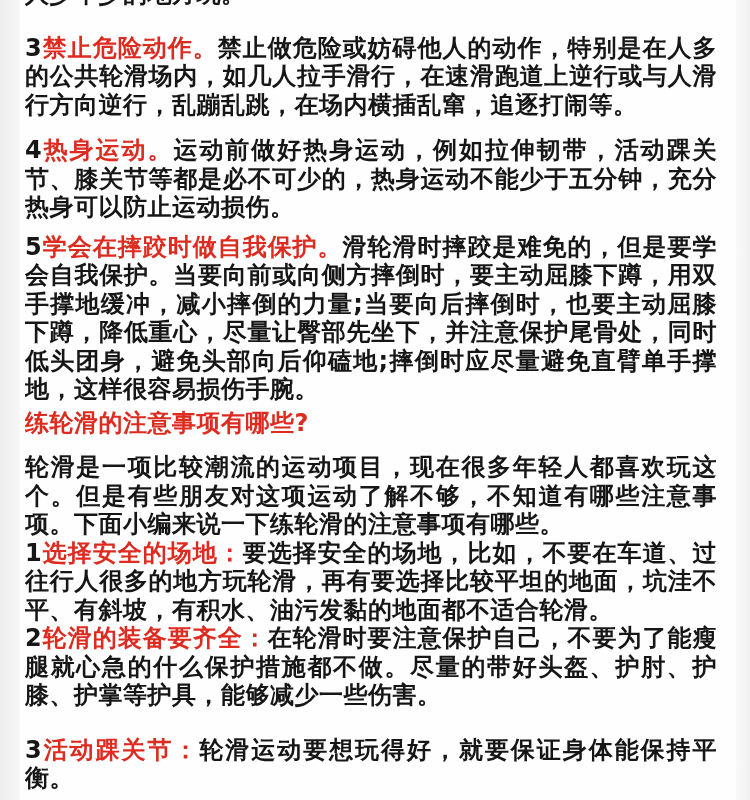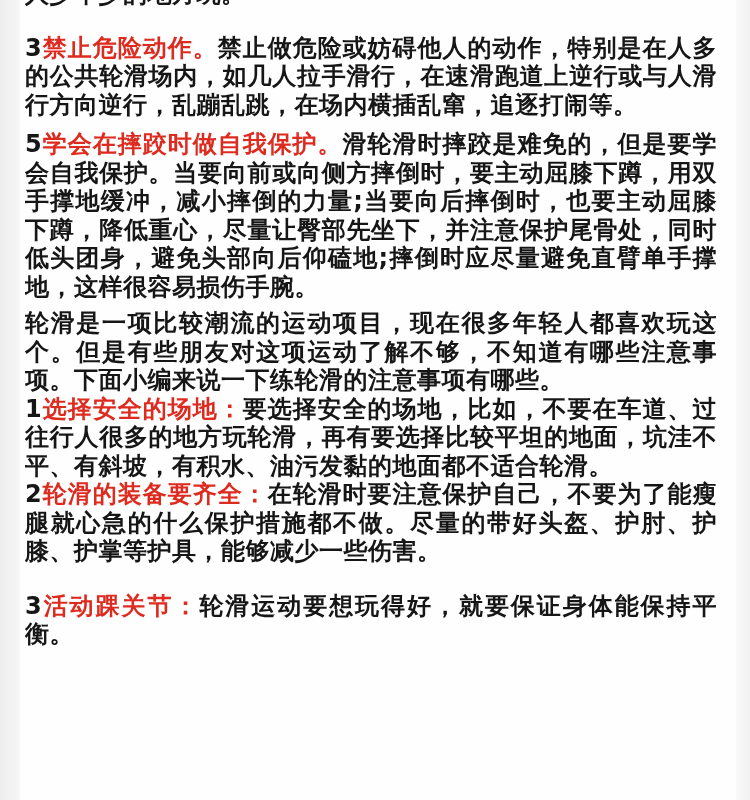--- a/index.html
+++ b/index.html
@@ -46,44 +46,46 @@
     letter-spacing: 0.5px;
     word-break: break-all;
     text-align: justify;
     text-justify: inter-ideograph;
   }
   .cut     { margin-top: -20px; }
   .mt-a    { margin-top: 25px; }
   .mt-b    { margin-top: 17px; }
   .mt-c    { margin-top: 11px; }
   .mt-d    { margin-top: 5px;  }
-  .mt-e    { margin-top: 8px;  }
+  .mt-e    { margin-top: 16px;  }
   .mt-f    { margin-top: 0; }
   .mt-g    { }
   .mt-h    { margin-top: 26px; }
   .red   { color: #dd2b20; }
   .black { color: #161616; }
   .num   { color: #161616; }
 </style>
 </head>
 <body>
 
 <div class="page">
   <div class="edge-left"></div>
   <div class="edge-right"></div>
 
   <div class="content">
 
     <p class="para cut"><span class="black">人少车少的地方玩。</span></p>
 
     <p class="para mt-a"><span class="num">3</span><span class="red">禁止危险动作。</span><span class="black">禁止做危险或妨碍他人的动作，特别是在人多的公共轮滑场内，如几人拉手滑行，在速滑跑道上逆行或与人滑行方向逆行，乱蹦乱跳，在场内横插乱窜，追逐打闹等。</span></p>
 
+    <p class="para mt-b"><span class="num">4</span><span class="red">热身运动。</span><span class="black">运动前做好热身运动，例如拉伸韧带，活动踝关节、膝关节等都是必不可少的，热身运动不能少于五分钟，充分热身可以防止运动损伤。</span></p>
 
     <p class="para mt-c"><span class="num">5</span><span class="red">学会在摔跤时做自我保护。</span><span class="black">滑轮滑时摔跤是难免的，但是要学会自我保护。当要向前或向侧方摔倒时，要主动屈膝下蹲，用双手撑地缓冲，减小摔倒的力量;当要向后摔倒时，也要主动屈膝下蹲，降低重心，尽量让臀部先坐下，并注意保护尾骨处，同时低头团身，避免头部向后仰磕地;摔倒时应尽量避免直臂单手撑地，这样很容易损伤手腕。</span></p>
 
+    <p class="para mt-d"><span class="red">练轮滑的注意事项有哪些?</span></p>
 
     <p class="para mt-e"><span class="black">轮滑是一项比较潮流的运动项目，现在很多年轻人都喜欢玩这个。但是有些朋友对这项运动了解不够，不知道有哪些注意事项。下面小编来说一下练轮滑的注意事项有哪些。</span></p>
 
     <p class="para mt-f"><span class="num">1</span><span class="red">选择安全的场地：</span><span class="black">要选择安全的场地，比如，不要在车道、过往行人很多的地方玩轮滑，再有要选择比较平坦的地面，坑洼不平、有斜坡，有积水、油污发黏的地面都不适合轮滑。</span></p>
 
     <p class="para mt-g"><span class="num">2</span><span class="red">轮滑的装备要齐全：</span><span class="black">在轮滑时要注意保护自己，不要为了能瘦腿就心急的什么保护措施都不做。尽量的带好头盔、护肘、护膝、护掌等护具，能够减少一些伤害。</span></p>
 
     <p class="para mt-h"><span class="num">3</span><span class="red">活动踝关节：</span><span class="black">轮滑运动要想玩得好，就要保证身体能保持平衡。</span></p>
 
   </div>

